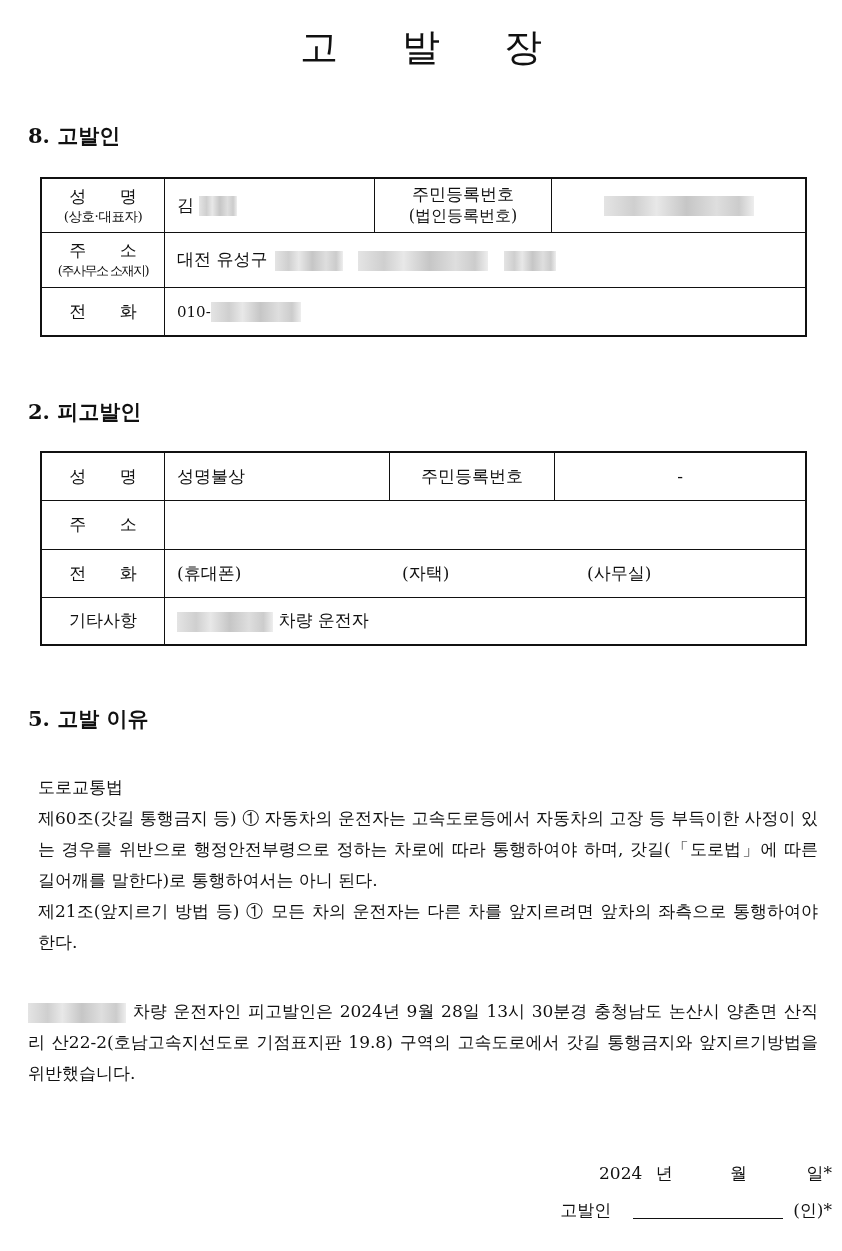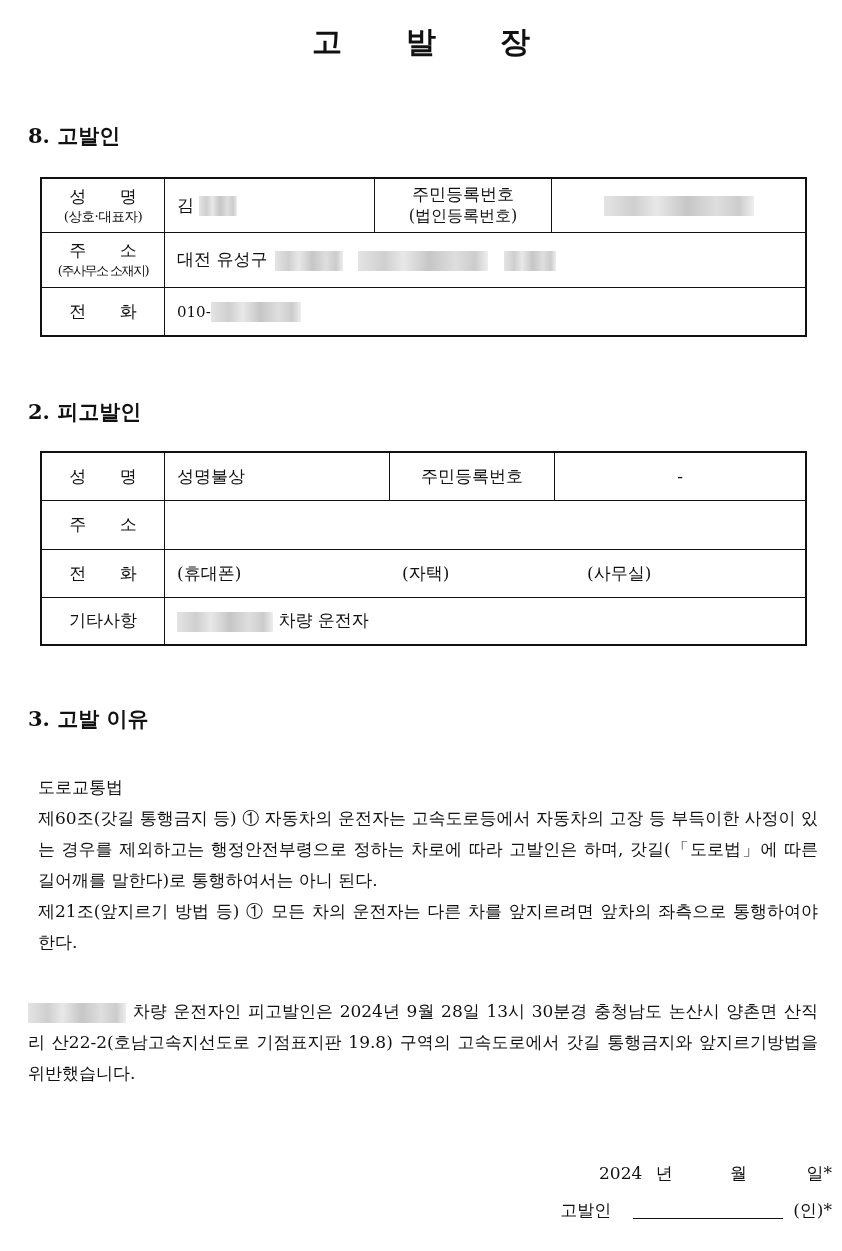--- a/index.html
+++ b/index.html
@@ -2,21 +2,21 @@
 <html><head>
 <meta charset="utf-8">
 <style>
   html, body { margin: 0; padding: 0; background: #ffffff; }
   body {
     width: 842px; height: 1251px; position: relative; overflow: hidden;
     font-family: "DejaVu Serif", "Liberation Serif", serif; color: #111;
   }
   .title {
     position: absolute; top: 22px; left: 0; width: 842px; text-align: center;
-    font-size: 30px; letter-spacing: 0; font-weight: bold;
+    font-size: 38px; letter-spacing: 0; font-weight: normal;
   }
   .title span { display: inline-block; margin: 0 32px; }
   .section-h {
     position: absolute; left: 28px; font-size: 21px; font-weight: bold;
     font-family: "DejaVu Serif", "Liberation Serif", serif;
   }
   table.form {
     position: absolute; left: 40px; width: 767px; border-collapse: collapse;
     border: 2px solid #111; font-size: 17px;
   }
@@ -129,24 +129,24 @@
       <span class="lbl-main tight">기타사항</span>
     </td>
     <td colspan="3">
       <span class="blur" style="width:96px;"></span>
       <span>차량 운전자</span>
     </td>
   </tr>
 </tbody>
   </table>
 
-<div class="section-h" style="top:705px;">3. 고발 이유</div>
+<div class="section-h" style="top:705px;">5. 고발 이유</div>
 <div class="body-text" style="top:772px;">
   <p class="indent">도로교통법</p>
-  <p class="indent" style="text-indent:0;">제60조(갓길 통행금지 등) ① 자동차의 운전자는 고속도로등에서 자동차의 고장 등 부득이한 사정이 있는 경우를 제외하고는 행정안전부령으로 정하는 차로에 따라 고발인은 하며, 갓길(「도로법」에 따른 길어깨를 말한다)로 통행하여서는 아니 된다.</p>
+  <p class="indent" style="text-indent:0;">제60조(갓길 통행금지 등) ① 자동차의 운전자는 고속도로등에서 자동차의 고장 등 부득이한 사정이 있는 경우를 위반으로 행정안전부령으로 정하는 차로에 따라 통행하여야 하며, 갓길(「도로법」에 따른 길어깨를 말한다)로 통행하여서는 아니 된다.</p>
   <p class="indent">제21조(앞지르기 방법 등) ① 모든 차의 운전자는 다른 차를 앞지르려면 앞차의 좌측으로 통행하여야 한다.</p>
 </div>
 
 <div class="body-text" style="top:996px;">
   <p><span class="blur" style="width:98px;"></span> <span>차량 운전자인 피고발인은 2024년 9월 28일 13시 30분경 충청남도 논산시 양촌면 산직리 산22-2(호남고속지선도로 기점표지판 19.8) 구역의 고속도로에서 갓길 통행금지와 앞지르기방법을 위반했습니다.</span></p>
 </div>
 
 <div class="sig" style="top:1162px;">
   <span>2024</span>
   <span style="margin-left:8px;">년</span>

